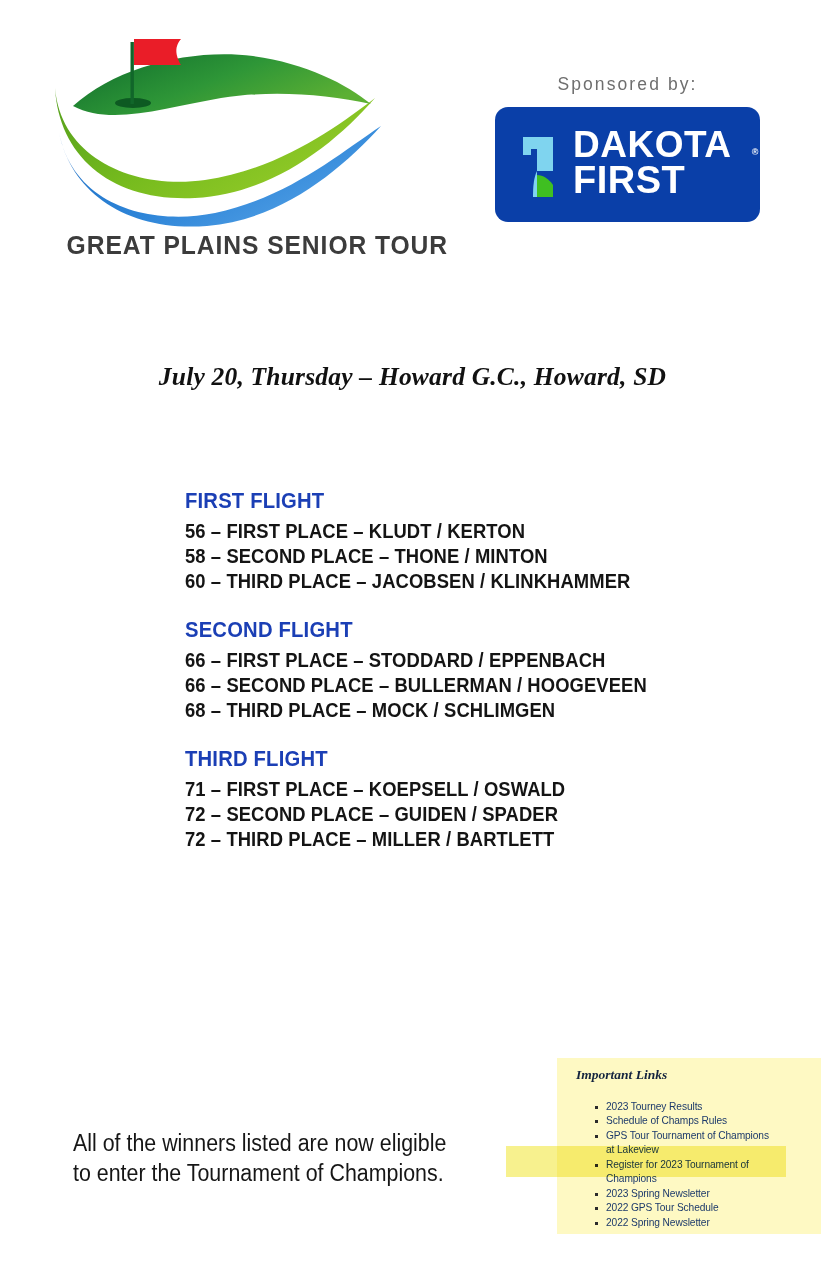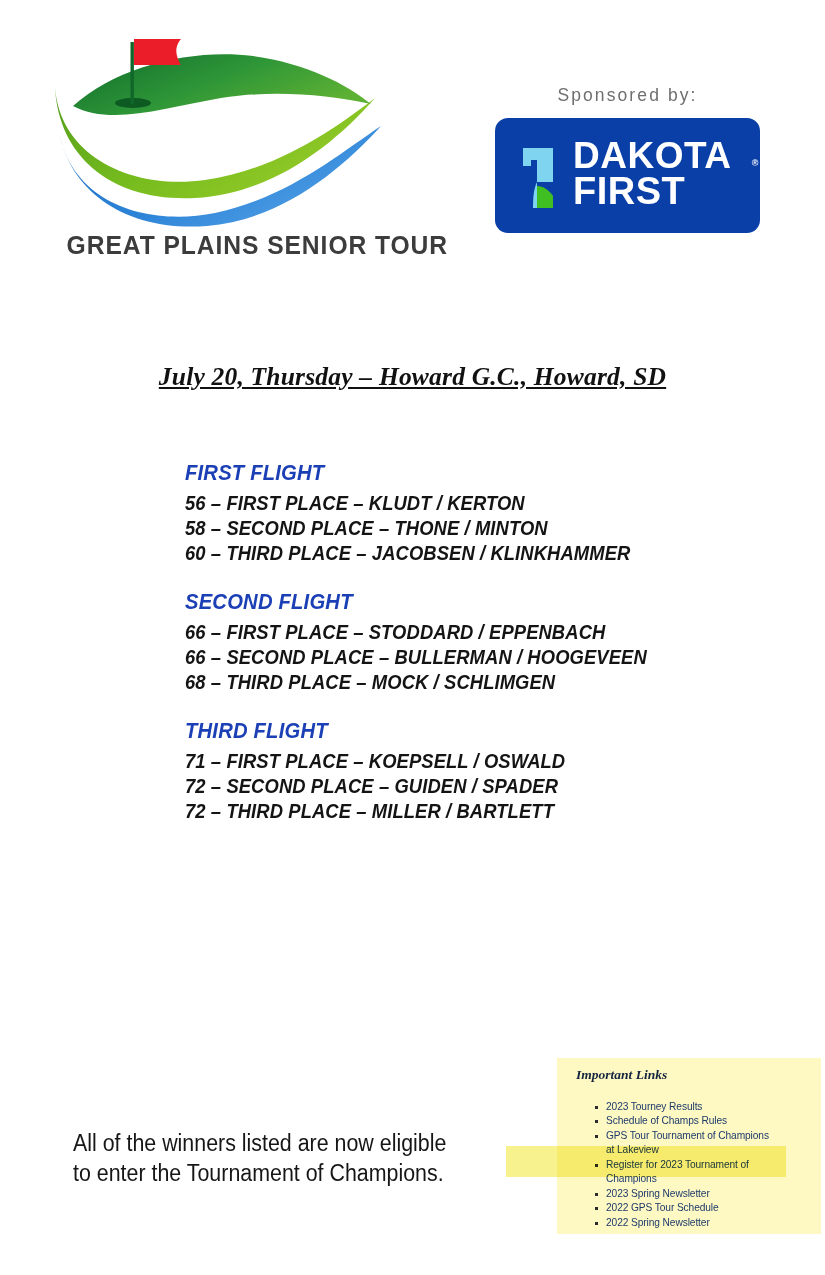--- a/index.html
+++ b/index.html
@@ -48,21 +48,21 @@
     letter-spacing: 1.0px;
     color: #3c3c3c;
     transform: scaleX(0.93);
     transform-origin: center;
     white-space: nowrap;
   }
 
   
   #sponsor-block {
     position: absolute;
-    left: 480px; top: 85px;
+    left: 480px; top: 74px;
     width: 295px;
   }
   #sponsored-by-label {
     text-align: center;
     font-size: 17.5px;
     font-weight: 400;
     letter-spacing: 2.1px;
     color: #6e6e6e;
     margin-bottom: 12px;
   }
@@ -114,29 +114,27 @@
     position: absolute;
     left: 0; top: 362px;
     width: 825px;
     text-align: center;
     font-family: "Liberation Serif", "DejaVu Serif", serif;
     font-weight: 700;
     font-style: italic;
     font-size: 25.5px;
     color: #111111;
     letter-spacing: 0.2px;
-    text-decoration: underline;
   }
 
   
   #results {
     position: absolute;
-    left: 185px; top: 460px;
+    left: 185px; top: 488px;
     width: 560px;
-    font-style: italic;
   }
   .flight-block { margin-bottom: 23px; }
   .flight-block:last-child { margin-bottom: 4px; }
 
   .flight-heading {
     font-family: "Liberation Sans Narrow", "Liberation Sans", sans-serif;
     font-weight: 700;
     font-size: 22px;
     letter-spacing: 0.2px;
     color: #1b3fb5;

